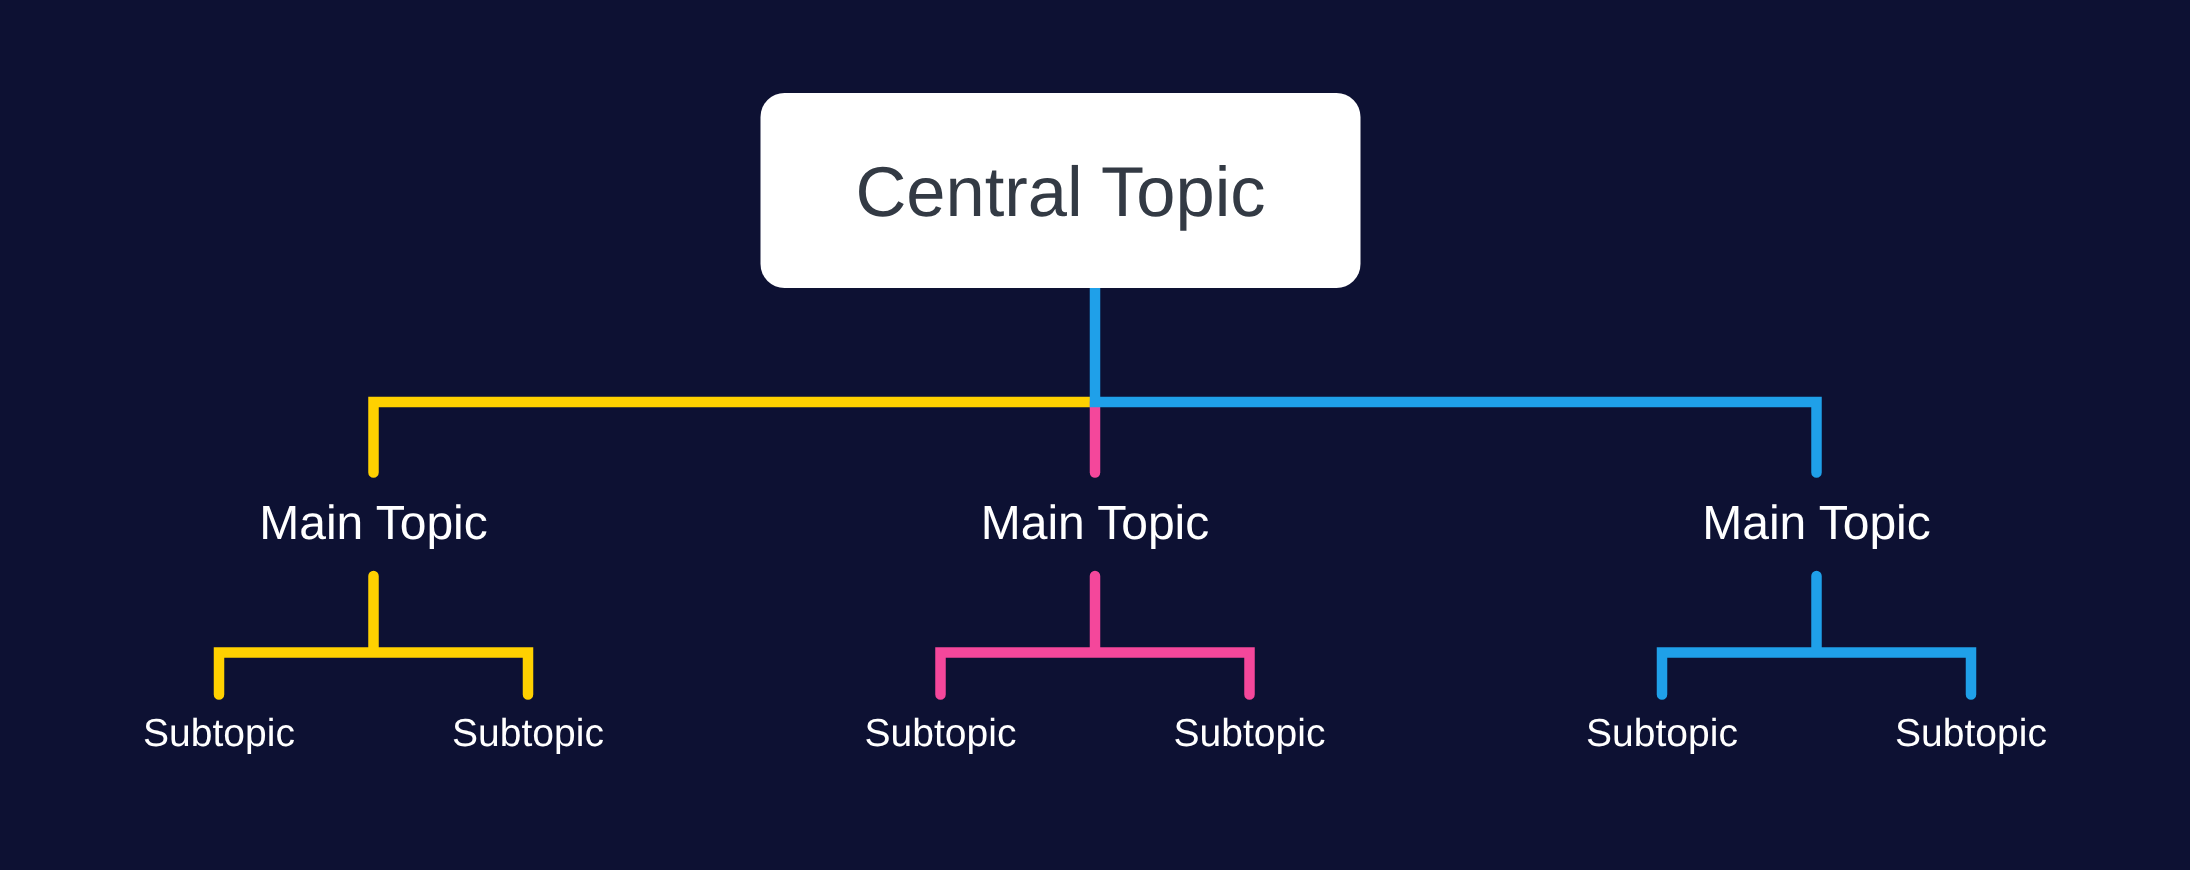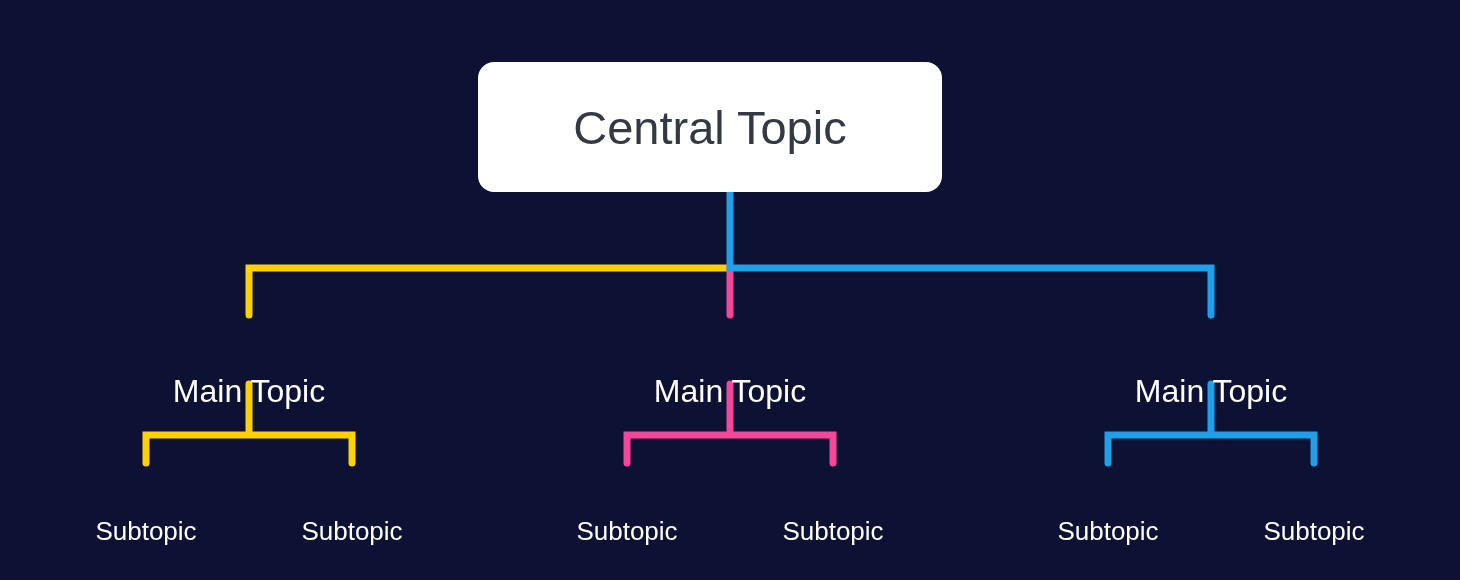--- a/index.html
+++ b/index.html
@@ -18,43 +18,42 @@
     position: absolute;
     inset: 0;
   }
   svg.connectors {
     position: absolute;
     left: 0;
     top: 0;
   }
   .central-node {
     position: absolute;
-    left: 478px;
+    left: 507px;
     top: 62px;
-    width: 464px;
+    width: 400px;
     height: 130px;
     background: var(--central_bg, #FFFFFF);
     border-radius: 16px;
     display: flex;
     align-items: center;
     justify-content: center;
   }
   .central-node .central-label {
     color: var(--central_text, #333A44);
     font-size: 47px;
     line-height: 1;
     white-space: nowrap;
   }
   .topic-label {
     position: absolute;
     transform: translateX(-50%);
     color: var(--node_text, #FFFFFF);
     white-space: nowrap;
     line-height: 1;
-    margin-top: 43px;
   }
   .main-label {
     top: 332px;
     font-size: 32px;
   }
   .sub-label {
     top: 475px;
     font-size: 26px;
   }
 </style>

